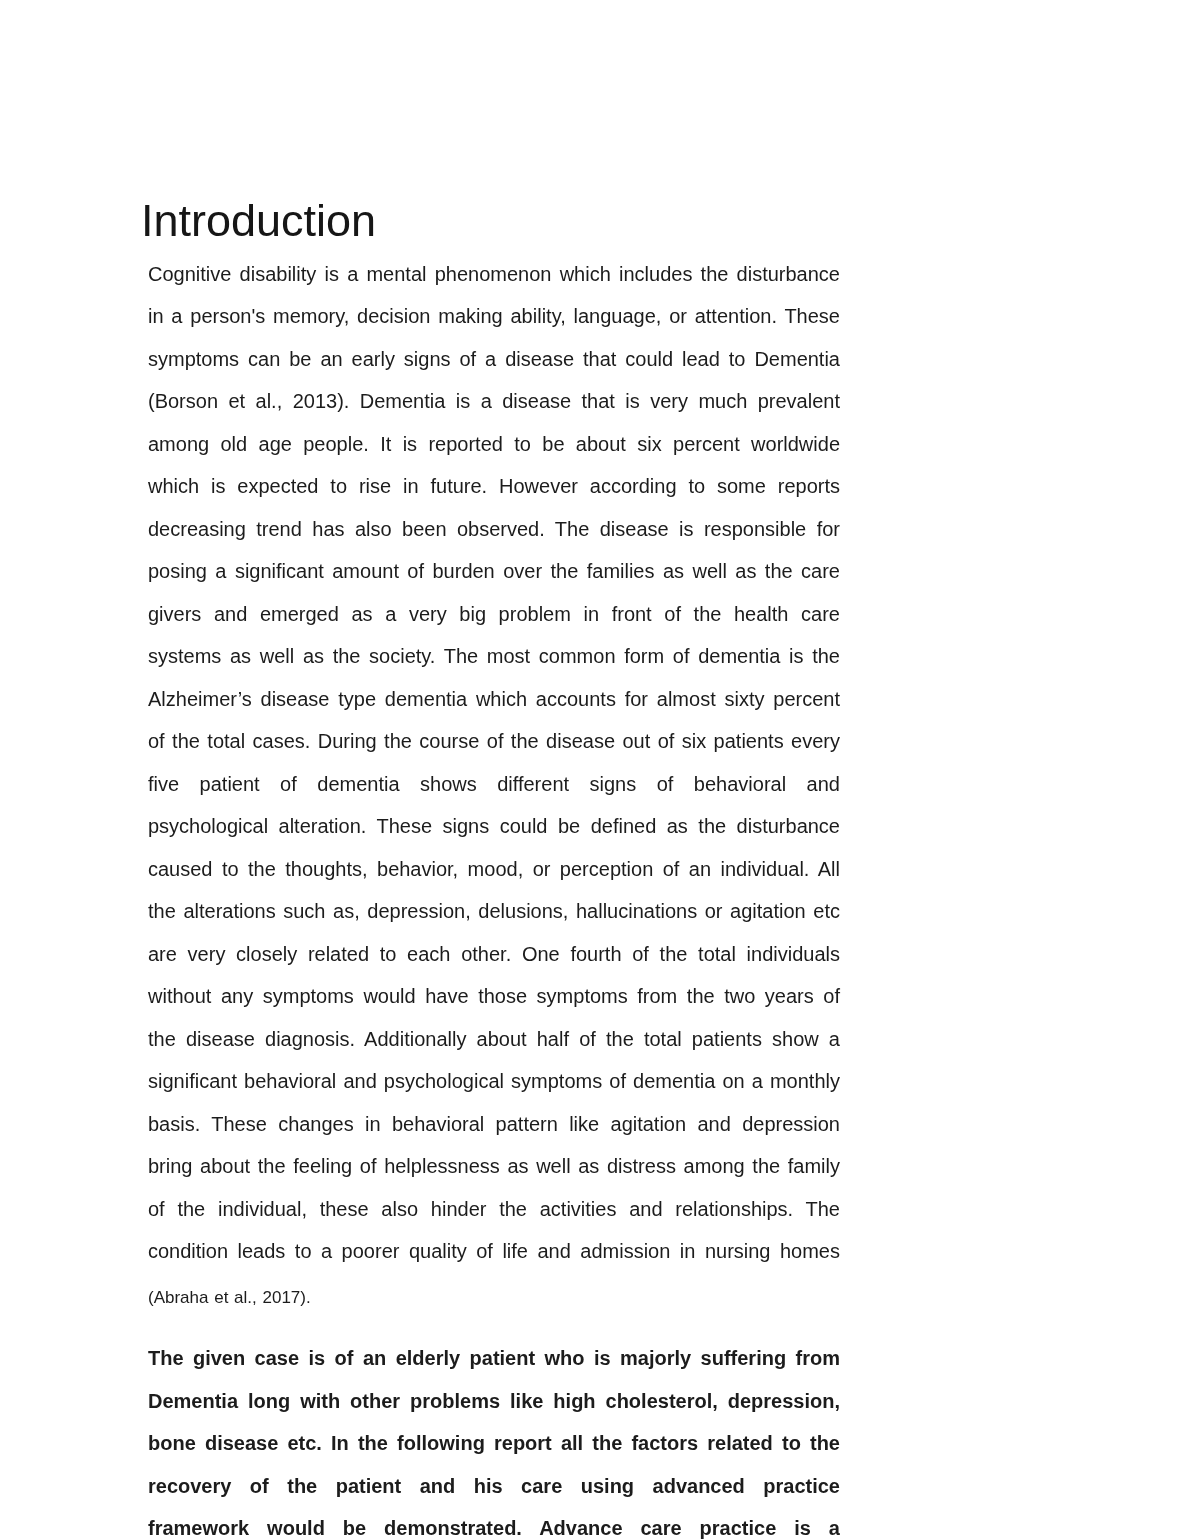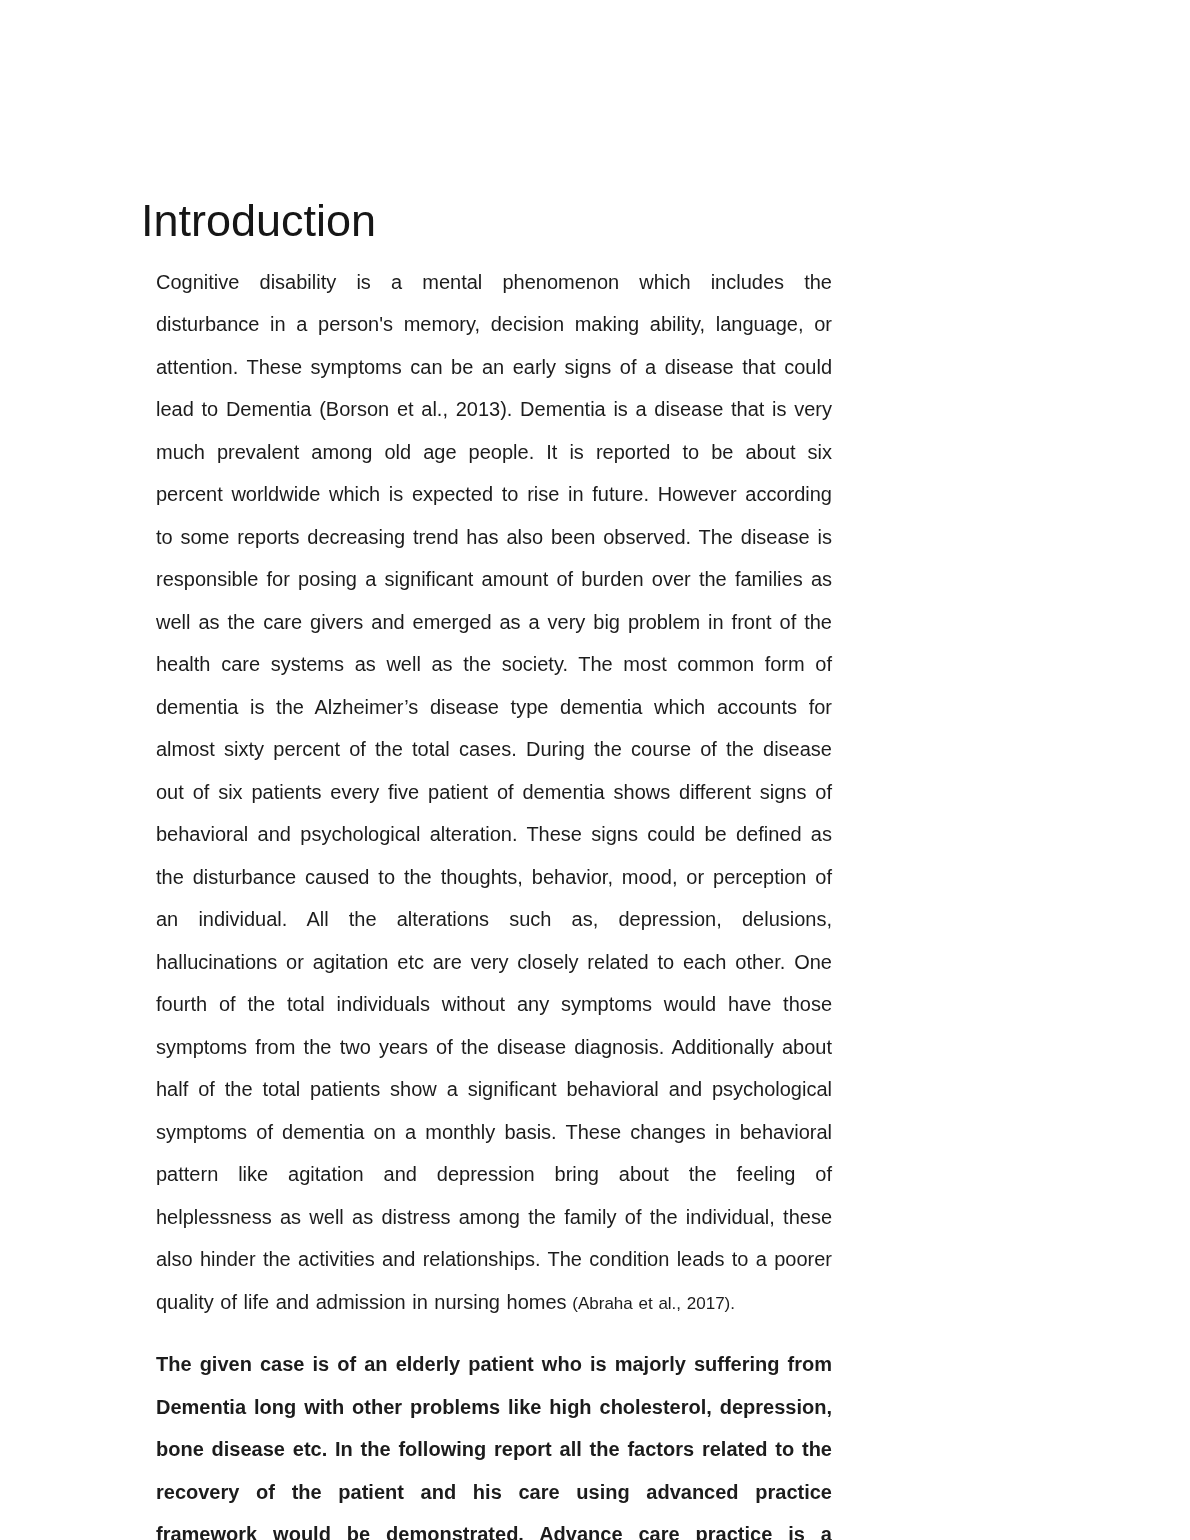--- a/index.html
+++ b/index.html
@@ -27,21 +27,21 @@
     font-weight: 400;
     line-height: 1.08;
     letter-spacing: 0px;
     margin: 0 0 6px 0;
     color: #161616;
   }
   .body-para {
     font-size: 20px;
     line-height: 42.5px;
     text-align: justify;
-    margin: 15px;
+    margin: 7px;
     color: #1c1c1c;
     word-spacing: 1px;
   }
   .body-para + .body-para {
     margin-top: 18px;
     font-weight: bold;
   }
   .citation {
     font-size: 17px;
   }

